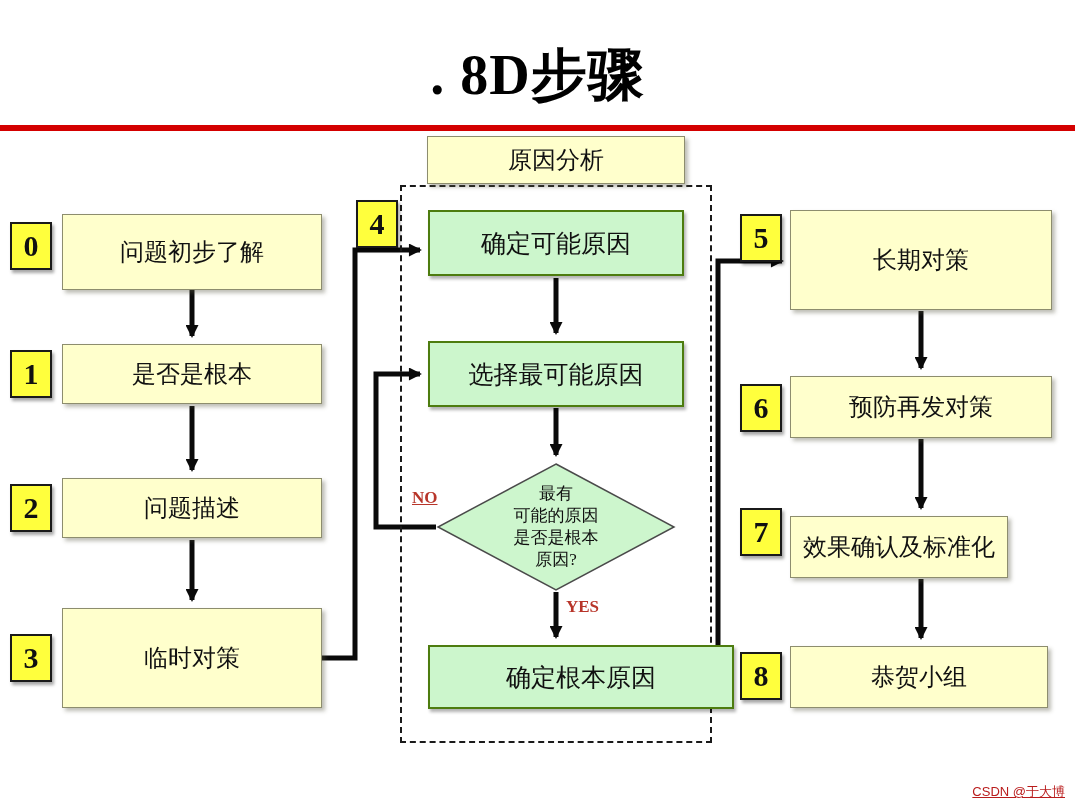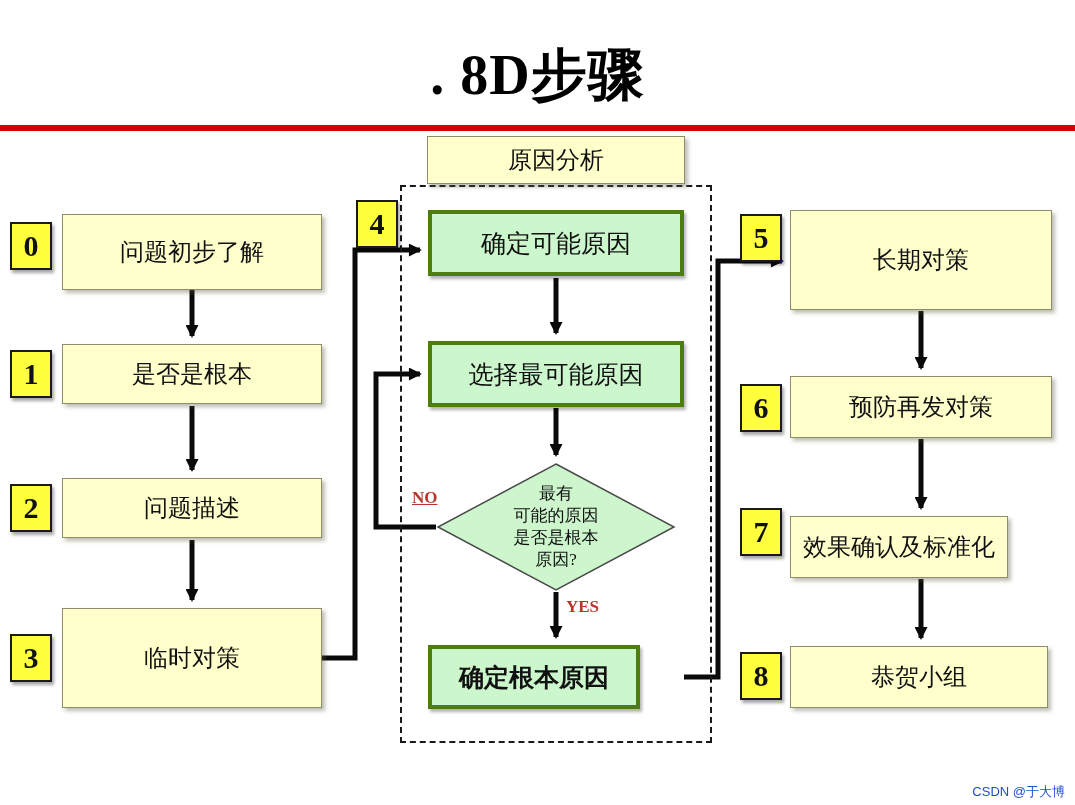--- a/index.html
+++ b/index.html
@@ -25,53 +25,54 @@
     display:flex;align-items:center;justify-content:center;
     font-size:30px;font-weight:bold;box-sizing:border-box;
     box-shadow:2px 3px 3px rgba(0,0,0,0.35);
   }
   .ybox{
     background:#ffffcc;border:1px solid #8d8d6e;box-sizing:border-box;
     display:flex;align-items:center;justify-content:center;text-align:center;
     font-size:24px;box-shadow:3px 3px 4px rgba(90,90,70,0.4);
   }
   .gbox{
-    background:#ccf6cc;border:4px solid #4d7c0f;box-sizing:border-box;
+    background:#ccf6cc;border:2px solid #4d7c0f;box-sizing:border-box;
     display:flex;align-items:center;justify-content:center;text-align:center;
     font-size:25px;box-shadow:2px 3px 3px rgba(0,0,0,0.3);
   }
   
   #num-0{left:10px;top:222px;} #box-0{left:62px;top:214px;width:260px;height:76px;}
   #num-1{left:10px;top:350px;} #box-1{left:62px;top:344px;width:260px;height:60px;}
   #num-2{left:10px;top:484px;} #box-2{left:62px;top:478px;width:260px;height:60px;}
   #num-3{left:10px;top:634px;} #box-3{left:62px;top:608px;width:260px;height:100px;}
   
   #analysis-header{left:427px;top:136px;width:258px;height:48px;}
   #num-4{left:356px;top:200px;}
   #gbox-a{left:428px;top:210px;width:256px;height:66px;}
   #gbox-b{left:428px;top:341px;width:256px;height:66px;}
-  #gbox-c{left:428px;top:645px;width:212px;height:64px;font-weight:bold;}
+  #gbox-c{left:428px;top:645px;width:306px;height:64px;}
   #diamond{left:436px;top:463px;width:240px;height:128px;}
   #diamond svg{position:absolute;left:0;top:0;}
   #diamond-text{
     position:absolute;left:0;top:0;width:100%;height:100%;
     display:flex;flex-direction:column;align-items:center;justify-content:center;
     font-size:17px;line-height:1.3;text-align:center;
   }
   .branch-label{font-size:17px;font-weight:bold;color:#b8352a;}
   #no-label{left:412px;top:488px;text-decoration:underline;}
   #yes-label{left:566px;top:597px;}
   
   #num-5{left:740px;top:214px;} #box-5{left:790px;top:210px;width:262px;height:100px;}
   #num-6{left:740px;top:384px;} #box-6{left:790px;top:376px;width:262px;height:62px;}
   #num-7{left:740px;top:508px;} #box-7{left:790px;top:516px;width:218px;height:62px;}
   #num-8{left:740px;top:652px;} #box-8{left:790px;top:646px;width:258px;height:62px;}
   #watermark{
-    right:10px;bottom:4px;font-size:13px;color:#1d4ed8;
+    right:10px;bottom:4px;font-size:13px;color:#b91c1c;
     font-family:"Liberation Sans","DejaVu Sans",sans-serif;
+    text-decoration:underline;
   }
 </style>
 </head>
 <body>
 
 <div id="page">
 
   <div class="abs" id="title">. 8D步骤</div>
   <div class="abs" id="red-rule"></div>
 

